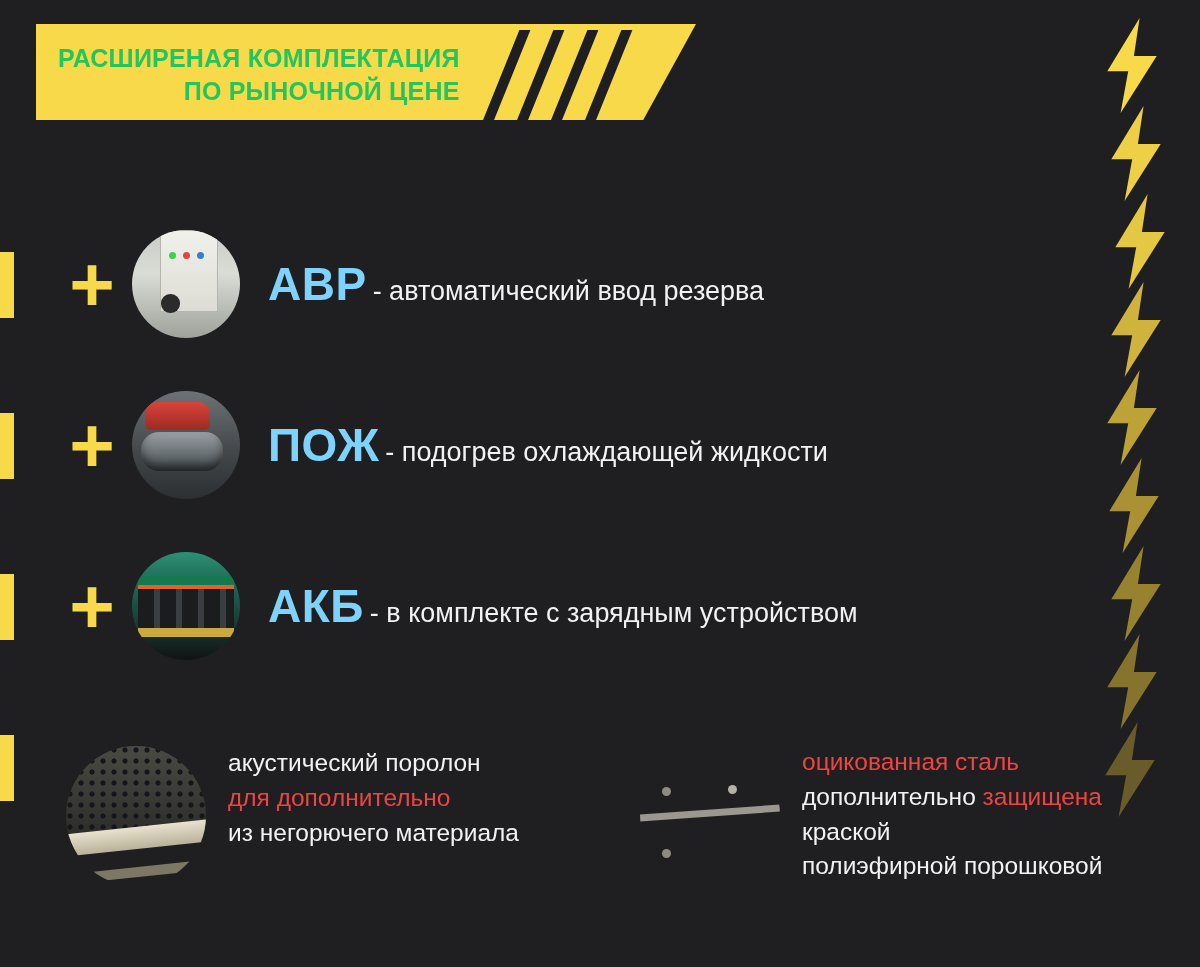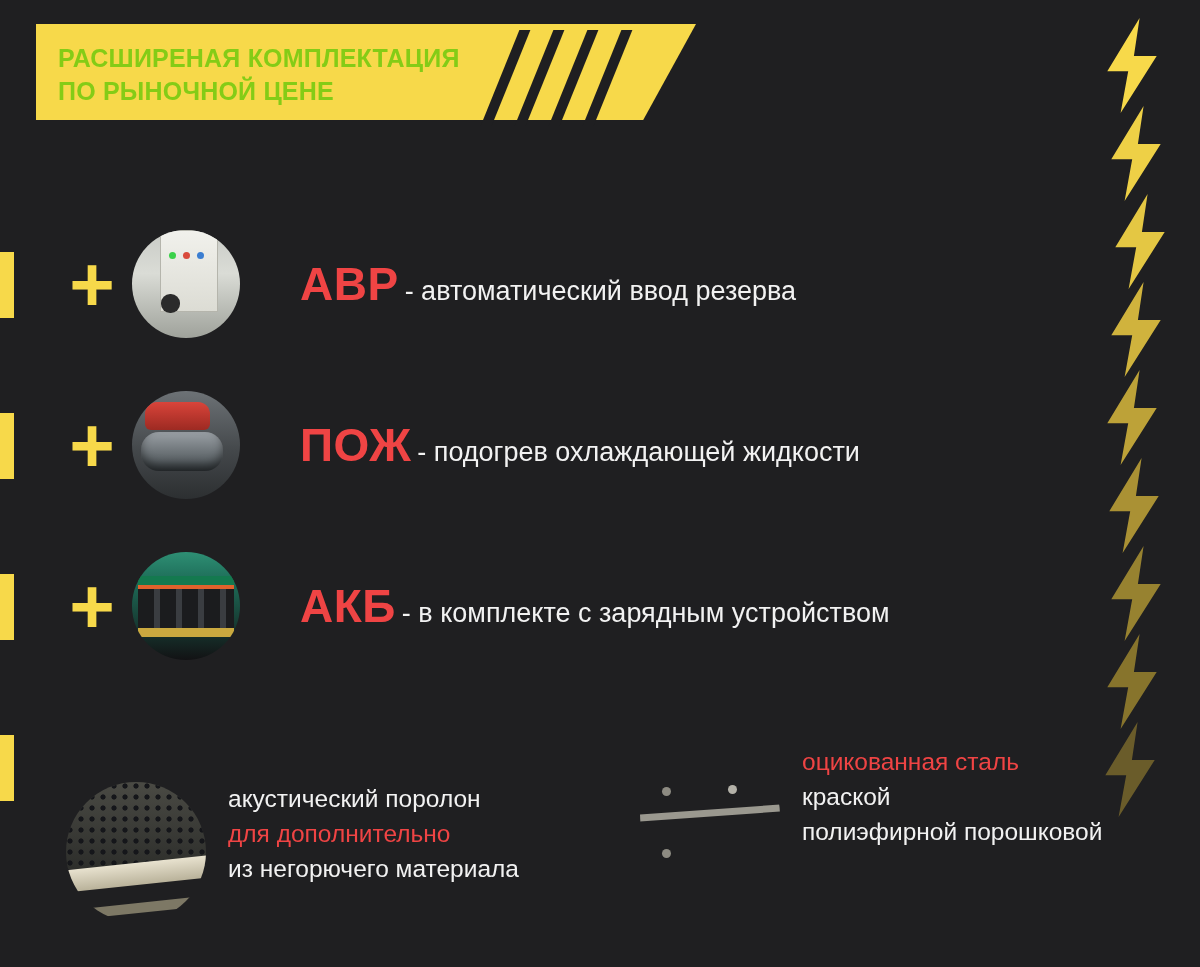--- a/index.html
+++ b/index.html
@@ -22,27 +22,28 @@
     width: 660px; height: 96px;
   }
   .banner-bg {
     position: absolute; inset: 0;
     background: #f7d94a;
     clip-path: polygon(0 0, 100% 0, 92% 100%, 0 100%);
   }
   .banner-title {
     position: absolute;
     left: 22px; top: 18px;
-    color: #84cc16;
+    color: #22c55e;
     font-size: 25px;
     font-weight: bold;
     line-height: 1.32;
     letter-spacing: 0.2px;
     white-space: pre-line;
     z-index: 3;
+    text-align: right;
   }
   .banner-stripes {
     position: absolute;
     right: 56px; top: 6px;
     width: 150px; height: 84px;
     z-index: 2;
   }
   .banner-stripes i {
     position: absolute;
     top: 0;
@@ -99,25 +100,24 @@
     flex: none;
     margin-left: 8px;
     position: relative;
   }
   .thumb .img { position: absolute; inset: 0; }
   .row-text {
     margin-left: 28px;
     white-space: nowrap;
   }
   .abbr {
-    color: #ef4444;
+    color: #7dd3fc;
     font-size: 46px;
     font-weight: bold;
     letter-spacing: 0.5px;
-    margin-left: 32px;
   }
   .desc {
     color: #f2f2f2;
     font-size: 27px;
     margin-left: 6px;
   }
 
   
   .bottom-block { position: absolute; display: flex; align-items: flex-start; }
   .bottom-thumb {
@@ -299,35 +299,36 @@
   <div class="row" style="top:546px;">
     <div class="plus">+</div>
     <div class="thumb">
         <div class="img img-akb"></div>
       </div>
     <div class="row-text">
       <span class="abbr">АКБ</span><span class="desc">- в комплекте с зарядным устройством</span>
     </div>
   </div>
 
-  <div class="bottom-block" style="left:66px; top:782px;">
+  <div class="bottom-block" style="left:66px; top:746px;">
     <div class="bottom-thumb">
         <div class="img img-foam"></div>
       </div>
     <div class="bottom-text">
       <div>акустический поролон</div>
       <div class="hl">для дополнительно</div>
       <div>из негорючего материала</div>
     </div>
   </div>
 
   <div class="bottom-block" style="left:640px; top:745px;">
     <div class="bottom-thumb">
         <div class="img img-steel"></div>
       </div>
     <div class="bottom-text">
       <div class="hl">оцикованная сталь</div>
+      <div><span>дополнительно </span><span class="hl">защищена</span></div>
       <div>краской</div>
       <div>полиэфирной порошковой</div>
     </div>
   </div>
 
 </div>
 
 </body></html>

